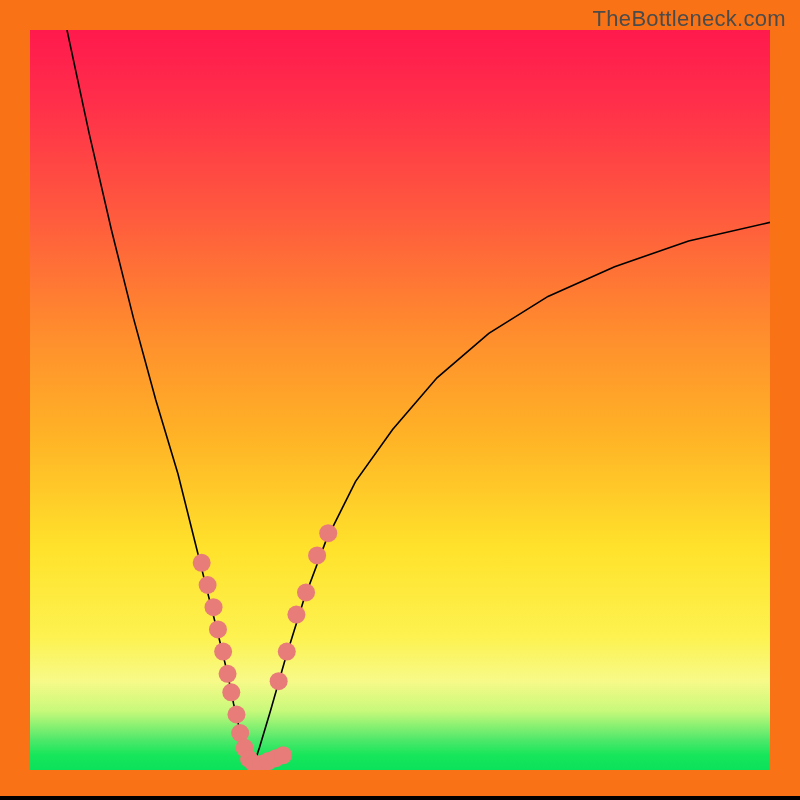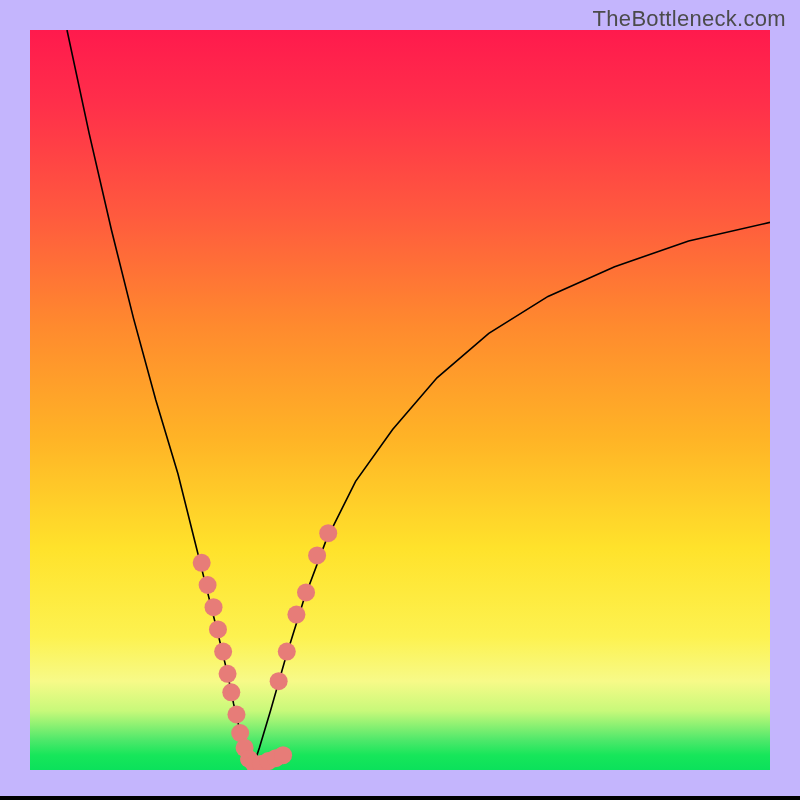--- a/index.html
+++ b/index.html
@@ -8,21 +8,21 @@
     width: 800px;
     height: 800px;
     overflow: hidden;
     background: #000;
     font-family: Arial, Helvetica, sans-serif;
   }
   .outer {
     position: relative;
     width: 800px;
     height: 796px;
-    background: #c4b5fd;
+    background: #f97316;
   }
   .plot-area {
     position: absolute;
     left: 30px;
     top: 30px;
     width: 740px;
     height: 740px;
     
     background: linear-gradient(
       to bottom,

